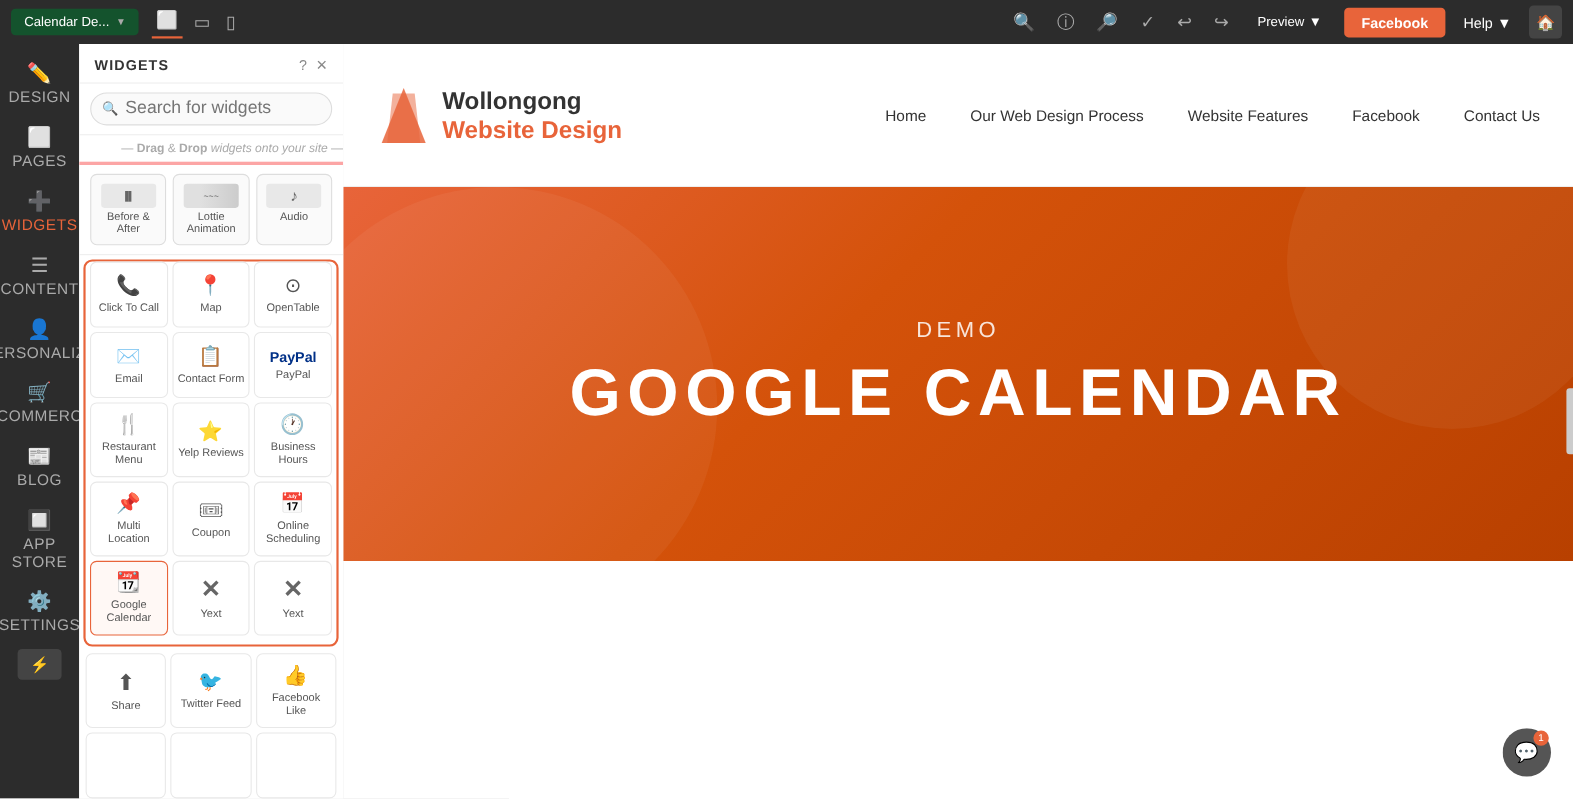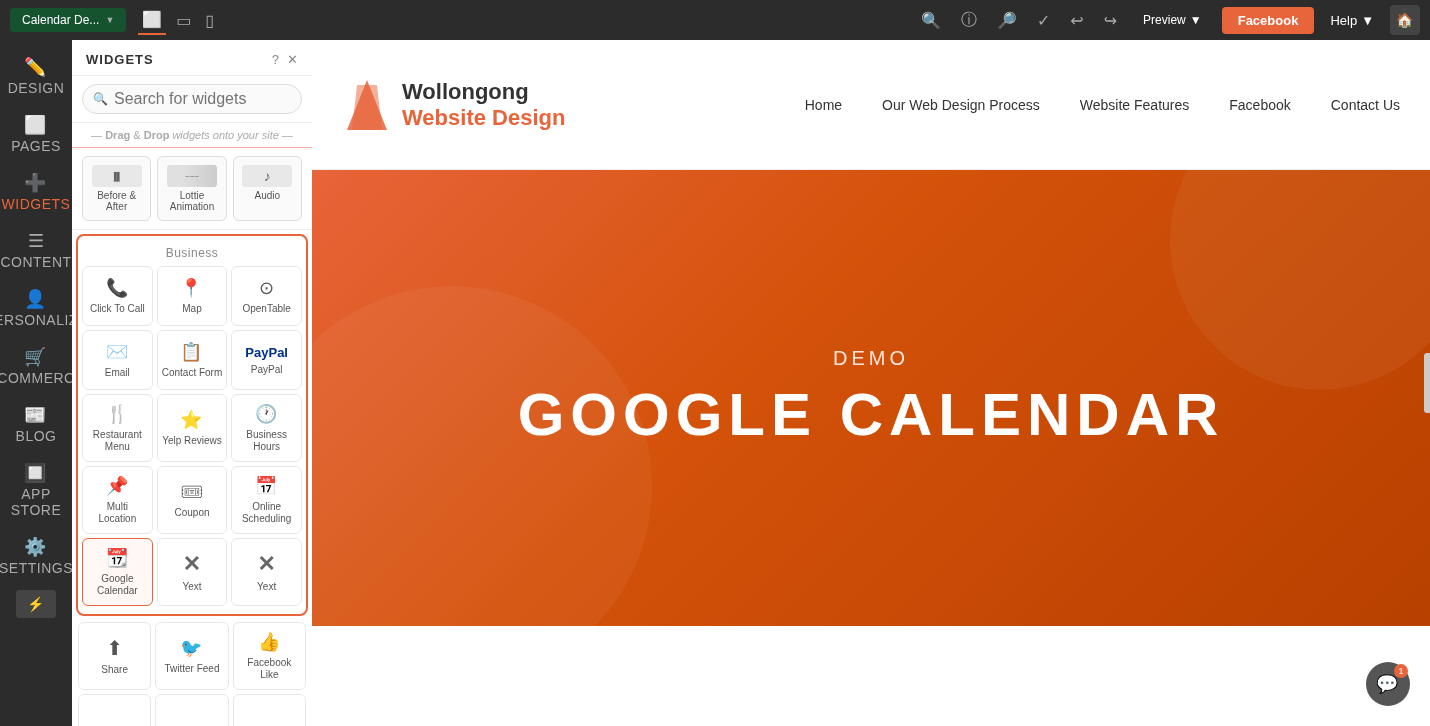--- a/index.html
+++ b/index.html
@@ -190,25 +190,25 @@
       border: none;
       background: none;
       outline: none;
       font-size: 16px;
       color: #555;
       width: 100%;
     }
     .search-icon { color: #aaa; font-size: 12px; }
 
     .drag-drop-hint {
-      text-align: center;
+      text-align: right;
       font-size: 11px;
       color: #aaa;
       padding: 6px 0;
-      border-bottom: 1px solid #fca5a5;
+      border-bottom: 3px solid #fca5a5;
     }
     .drag-drop-hint span { font-style: italic; }
     .drag-drop-hint b { font-weight: 600; }
 
     .special-widgets {
       display: flex;
       padding: 8px 10px;
       gap: 6px;
       border-bottom: 1px solid #eee;
     }
@@ -352,21 +352,21 @@
       font-size: 14px;
       color: #333;
       text-decoration: none;
       cursor: pointer;
       white-space: nowrap;
     }
 
     
     .hero-section {
       background: linear-gradient(135deg, #e8643a 0%, #d4520a 40%, #b84000 100%);
-      height: 456px;
+      height: 340px;
       display: flex;
       flex-direction: column;
       align-items: center;
       justify-content: center;
       position: relative;
       overflow: hidden;
     }
     .hero-section::before {
       content: '';
       position: absolute;
@@ -553,21 +553,20 @@
       </div>
       <div class="special-widget">
         <div class="sw-visual" style="font-size:14px;">♪</div>
         <span>Audio</span>
       </div>
     </div>
 
     <div class="widgets-scroll">
 
       <div class="widget-section highlighted">
-        <div class="widget-section-title">Business</div>
         <div class="widget-grid">
 
           <div class="widget-item">
             <span class="w-icon">📞</span>
             <span class="w-label">Click To Call</span>
           </div>
           <div class="widget-item">
             <span class="w-icon">📍</span>
             <span class="w-label">Map</span>
           </div>

